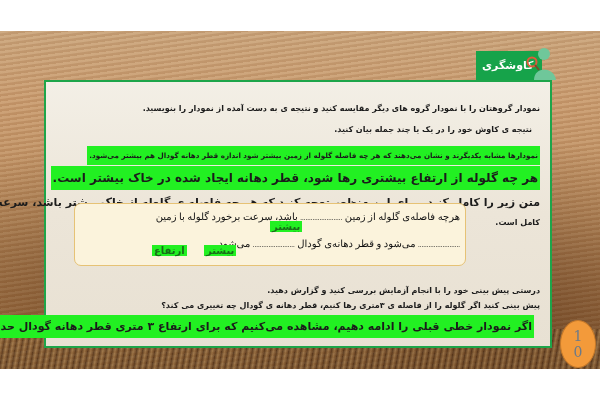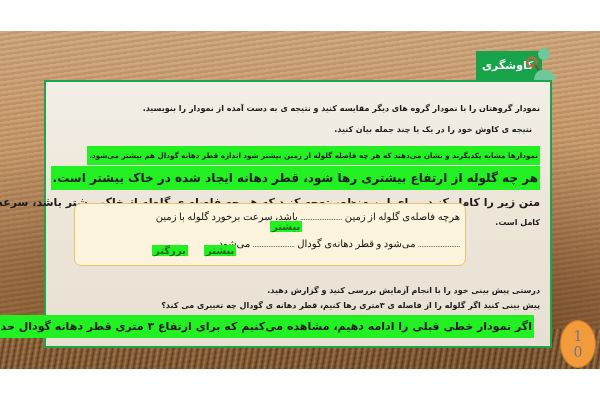--- a/index.html
+++ b/index.html
@@ -118,21 +118,21 @@
 </div>
 <div class="fill-line" style="right:140px; top:238px;">
   <span style="font-size:7px;">........................</span>
   <span>می‌شود و قطر دهانه‌ی گودال</span>
   <span style="font-size:7px;">........................</span>
   <span>می‌شود.</span>
 </div>
 
 <span class="answer-tag" style="left:270px; top:221px;">بیشتر</span>
 <span class="answer-tag" style="left:204px; top:245px;">بیشتر</span>
-<span class="answer-tag" style="left:152px; top:245px;">بزرگتر</span>
+<span class="answer-tag" style="left:152px; top:245px;">ارتفاع</span>
 
 <div class="text-line" style="right:60px; top:276px;margin-top:25px;">پیش بینی کنید اگر گلوله را از فاصله ی ۳متری رها کنیم، قطر دهانه ی گودال چه تغییری می کند؟</div>
 <div class="text-line" style="right:60px; top:286px;">درستی پیش بینی خود را با انجام آزمایش بررسی کنید و گزارش دهید.</div>
 
 <div class="text-line" style="right:66px; top:320px; font-size:11px;">
   <span class="hl">اگر نمودار خطی قبلی را ادامه دهیم، مشاهده می‌کنیم که برای ارتفاع ۳ متری قطر دهانه گودال حدود ۲۱ میلی‌متر می‌شود</span>
 </div>
 
 <div class="page-badge">
   <span>1</span>

